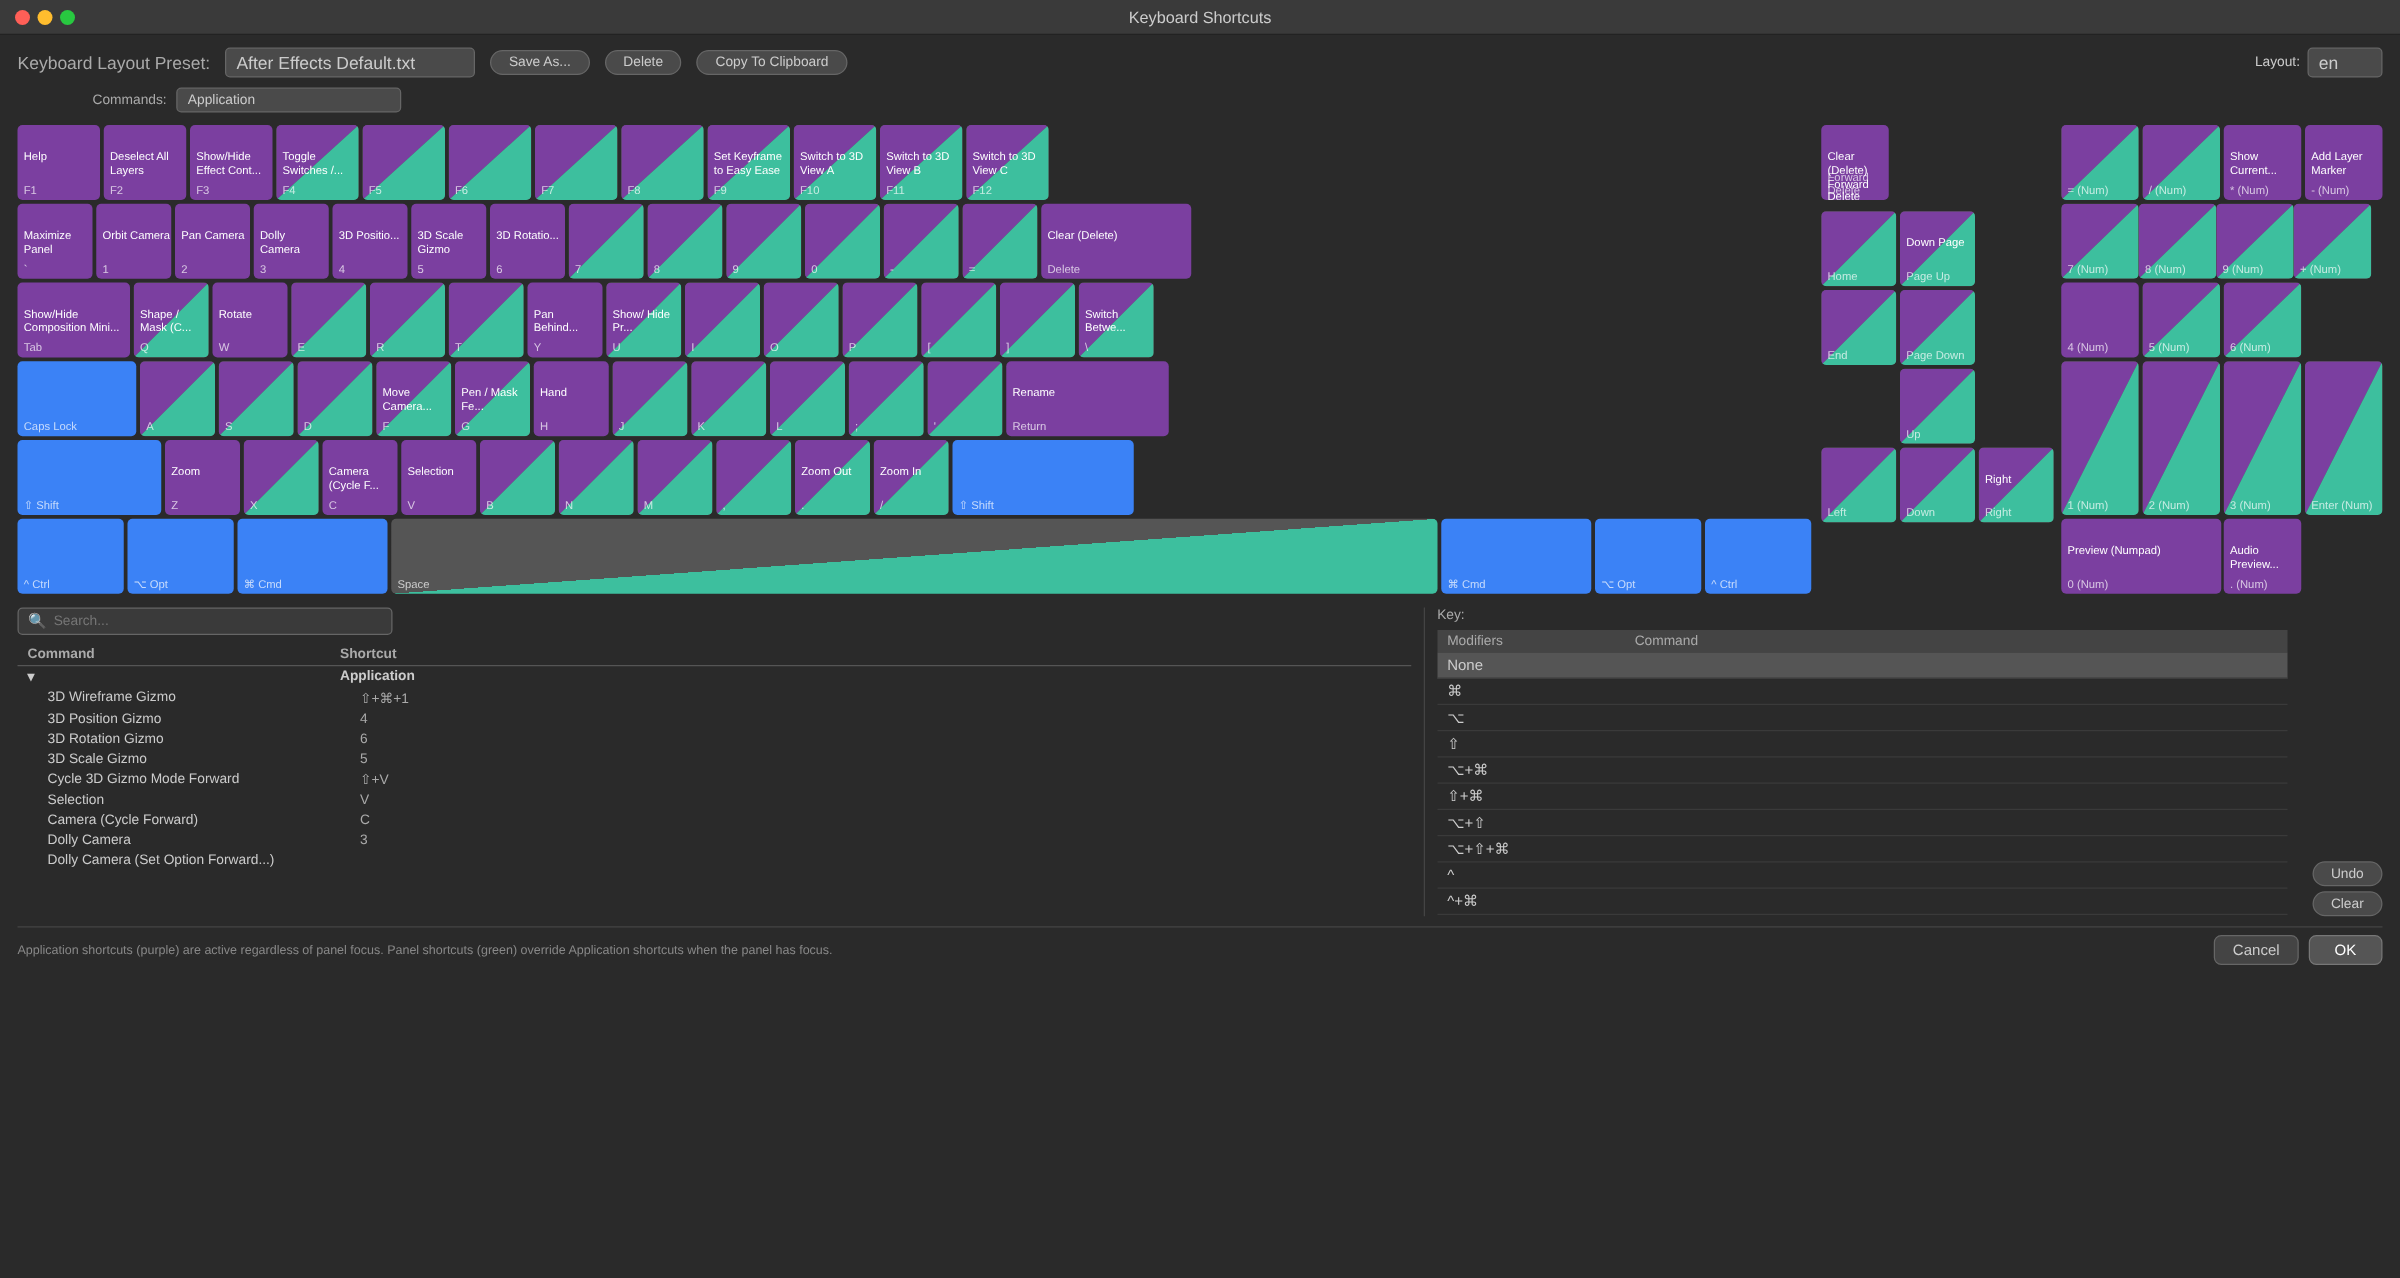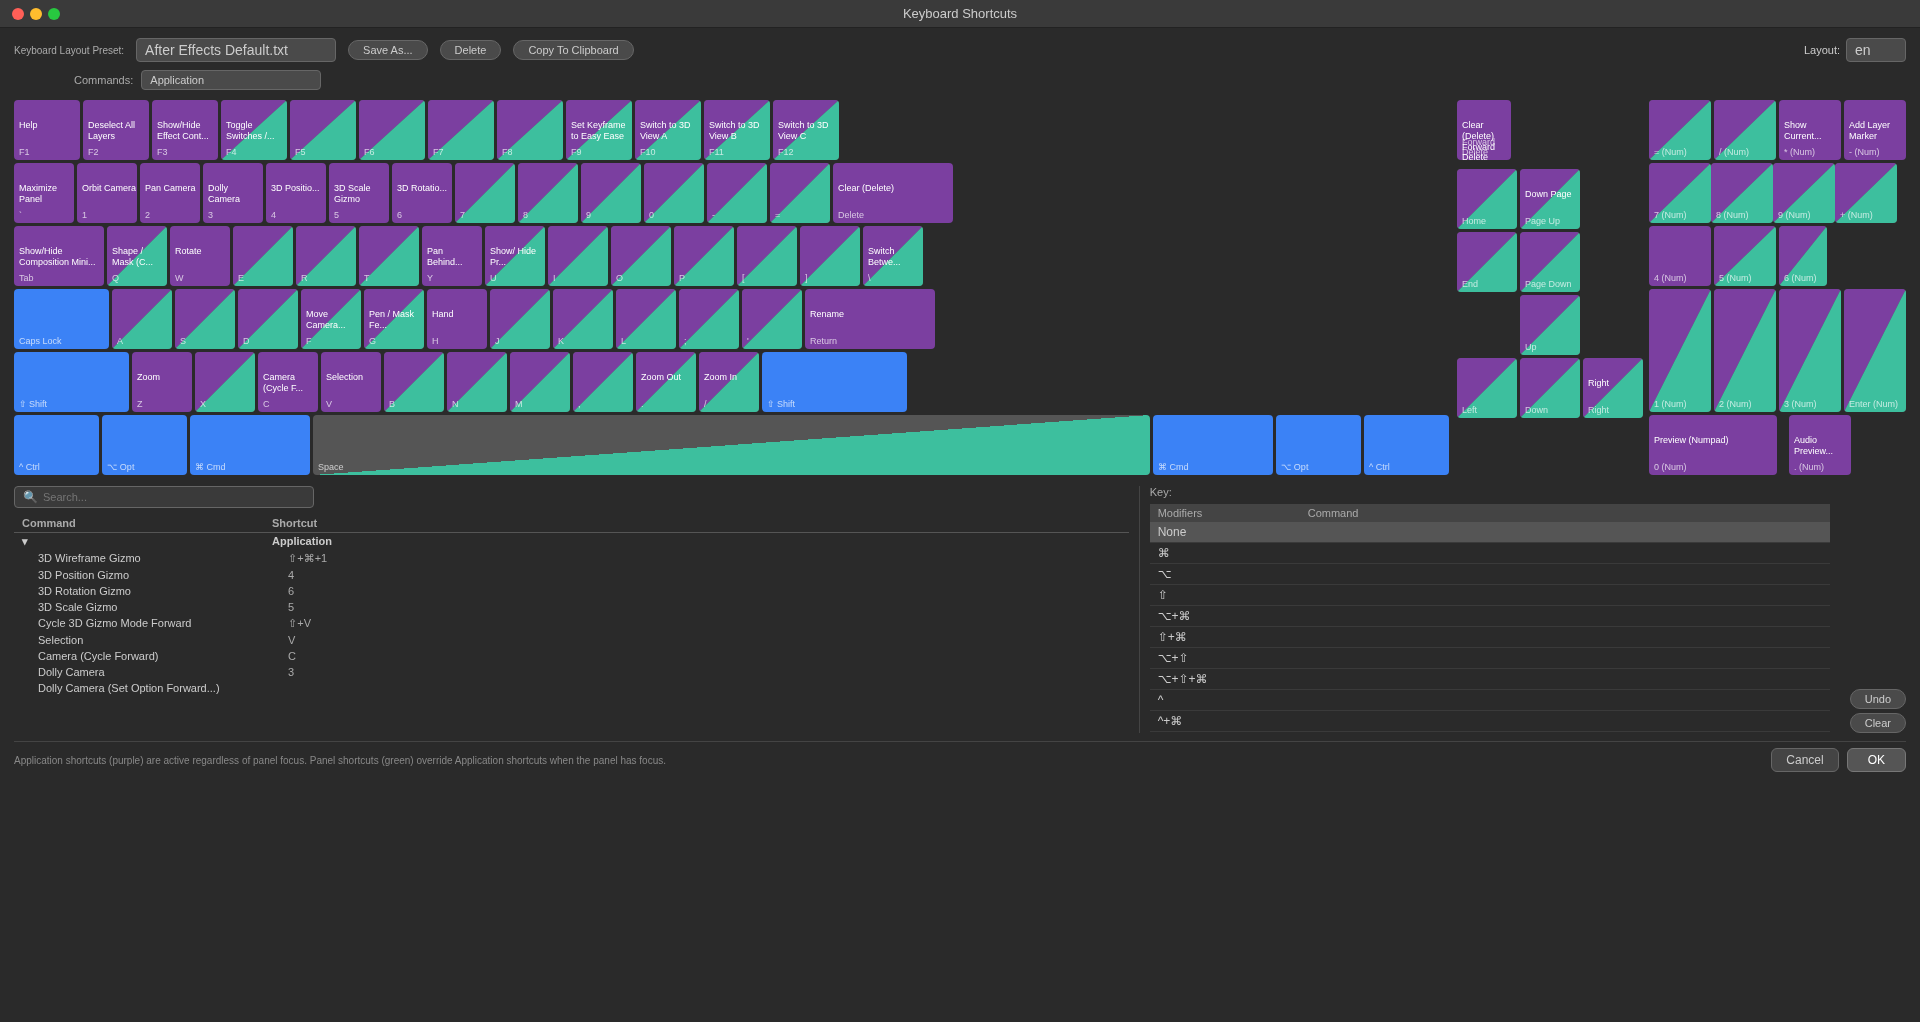--- a/index.html
+++ b/index.html
@@ -39,21 +39,21 @@
     .tl-max { background: #28c840; }
     .main-content {
       padding: 10px 14px;
     }
     .top-bar {
       display: flex;
       align-items: center;
       gap: 12px;
       margin-bottom: 8px;
     }
-    .preset-label { color: #aaa; font-size: 10px; }
+    .preset-label { color: #aaa; font-size: 14px; }
     .preset-select {
       background: #4a4a4a;
       border: 1px solid #666;
       border-radius: 4px;
       color: #ccc;
       padding: 3px 20px 3px 8px;
       font-size: 14px;
       width: 200px;
       appearance: none;
       cursor: pointer;
@@ -687,42 +687,42 @@
             </div>
         </div>
 
         <div style="display:flex;gap:3px;">
           <div class="key key-purple" style="width:62px;min-height:60px;">
               <span class="key-sublabel">4 (Num)</span>
             </div>
           <div class="key key-split" style="width:62px;min-height:60px;">
               <span class="key-sublabel" style="z-index:10;position:absolute">5 (Num)</span>
             </div>
-          <div class="key key-split" style="width:48px;min-height:60px;">
+          <div class="key key-split" style="width:62px;min-height:60px;">
               <span class="key-sublabel" style="z-index:10;position:absolute">6 (Num)</span>
             </div>
         </div>
 
         <div style="display:flex;gap:3px;">
           <div class="key key-split" style="width:62px;min-height:60px;">
               <span class="key-sublabel" style="z-index:10;position:absolute">1 (Num)</span>
             </div>
           <div class="key key-split" style="width:62px;min-height:60px;">
               <span class="key-sublabel" style="z-index:10;position:absolute">2 (Num)</span>
             </div>
           <div class="key key-split" style="width:62px;min-height:60px;">
               <span class="key-sublabel" style="z-index:10;position:absolute">3 (Num)</span>
             </div>
 
           <div class="key key-split" style="width:62px;min-height:123px;position:relative;">
               <span class="key-sublabel" style="z-index:10;position:absolute">Enter (Num)</span>
             </div>
         </div>
 
-        <div style="display:flex;gap:12px;">
+        <div style="display:flex;gap:2px;">
           <div class="key key-purple" style="width:128px;min-height:60px;">
             <span class="key-label">Preview (Numpad)</span>
             <span class="key-sublabel">0 (Num)</span>
           </div>
           <div class="key key-purple" style="width:62px;min-height:60px;">
             <span class="key-label">Audio Preview...</span>
             <span class="key-sublabel">. (Num)</span>
           </div>
         </div>
       </div>

